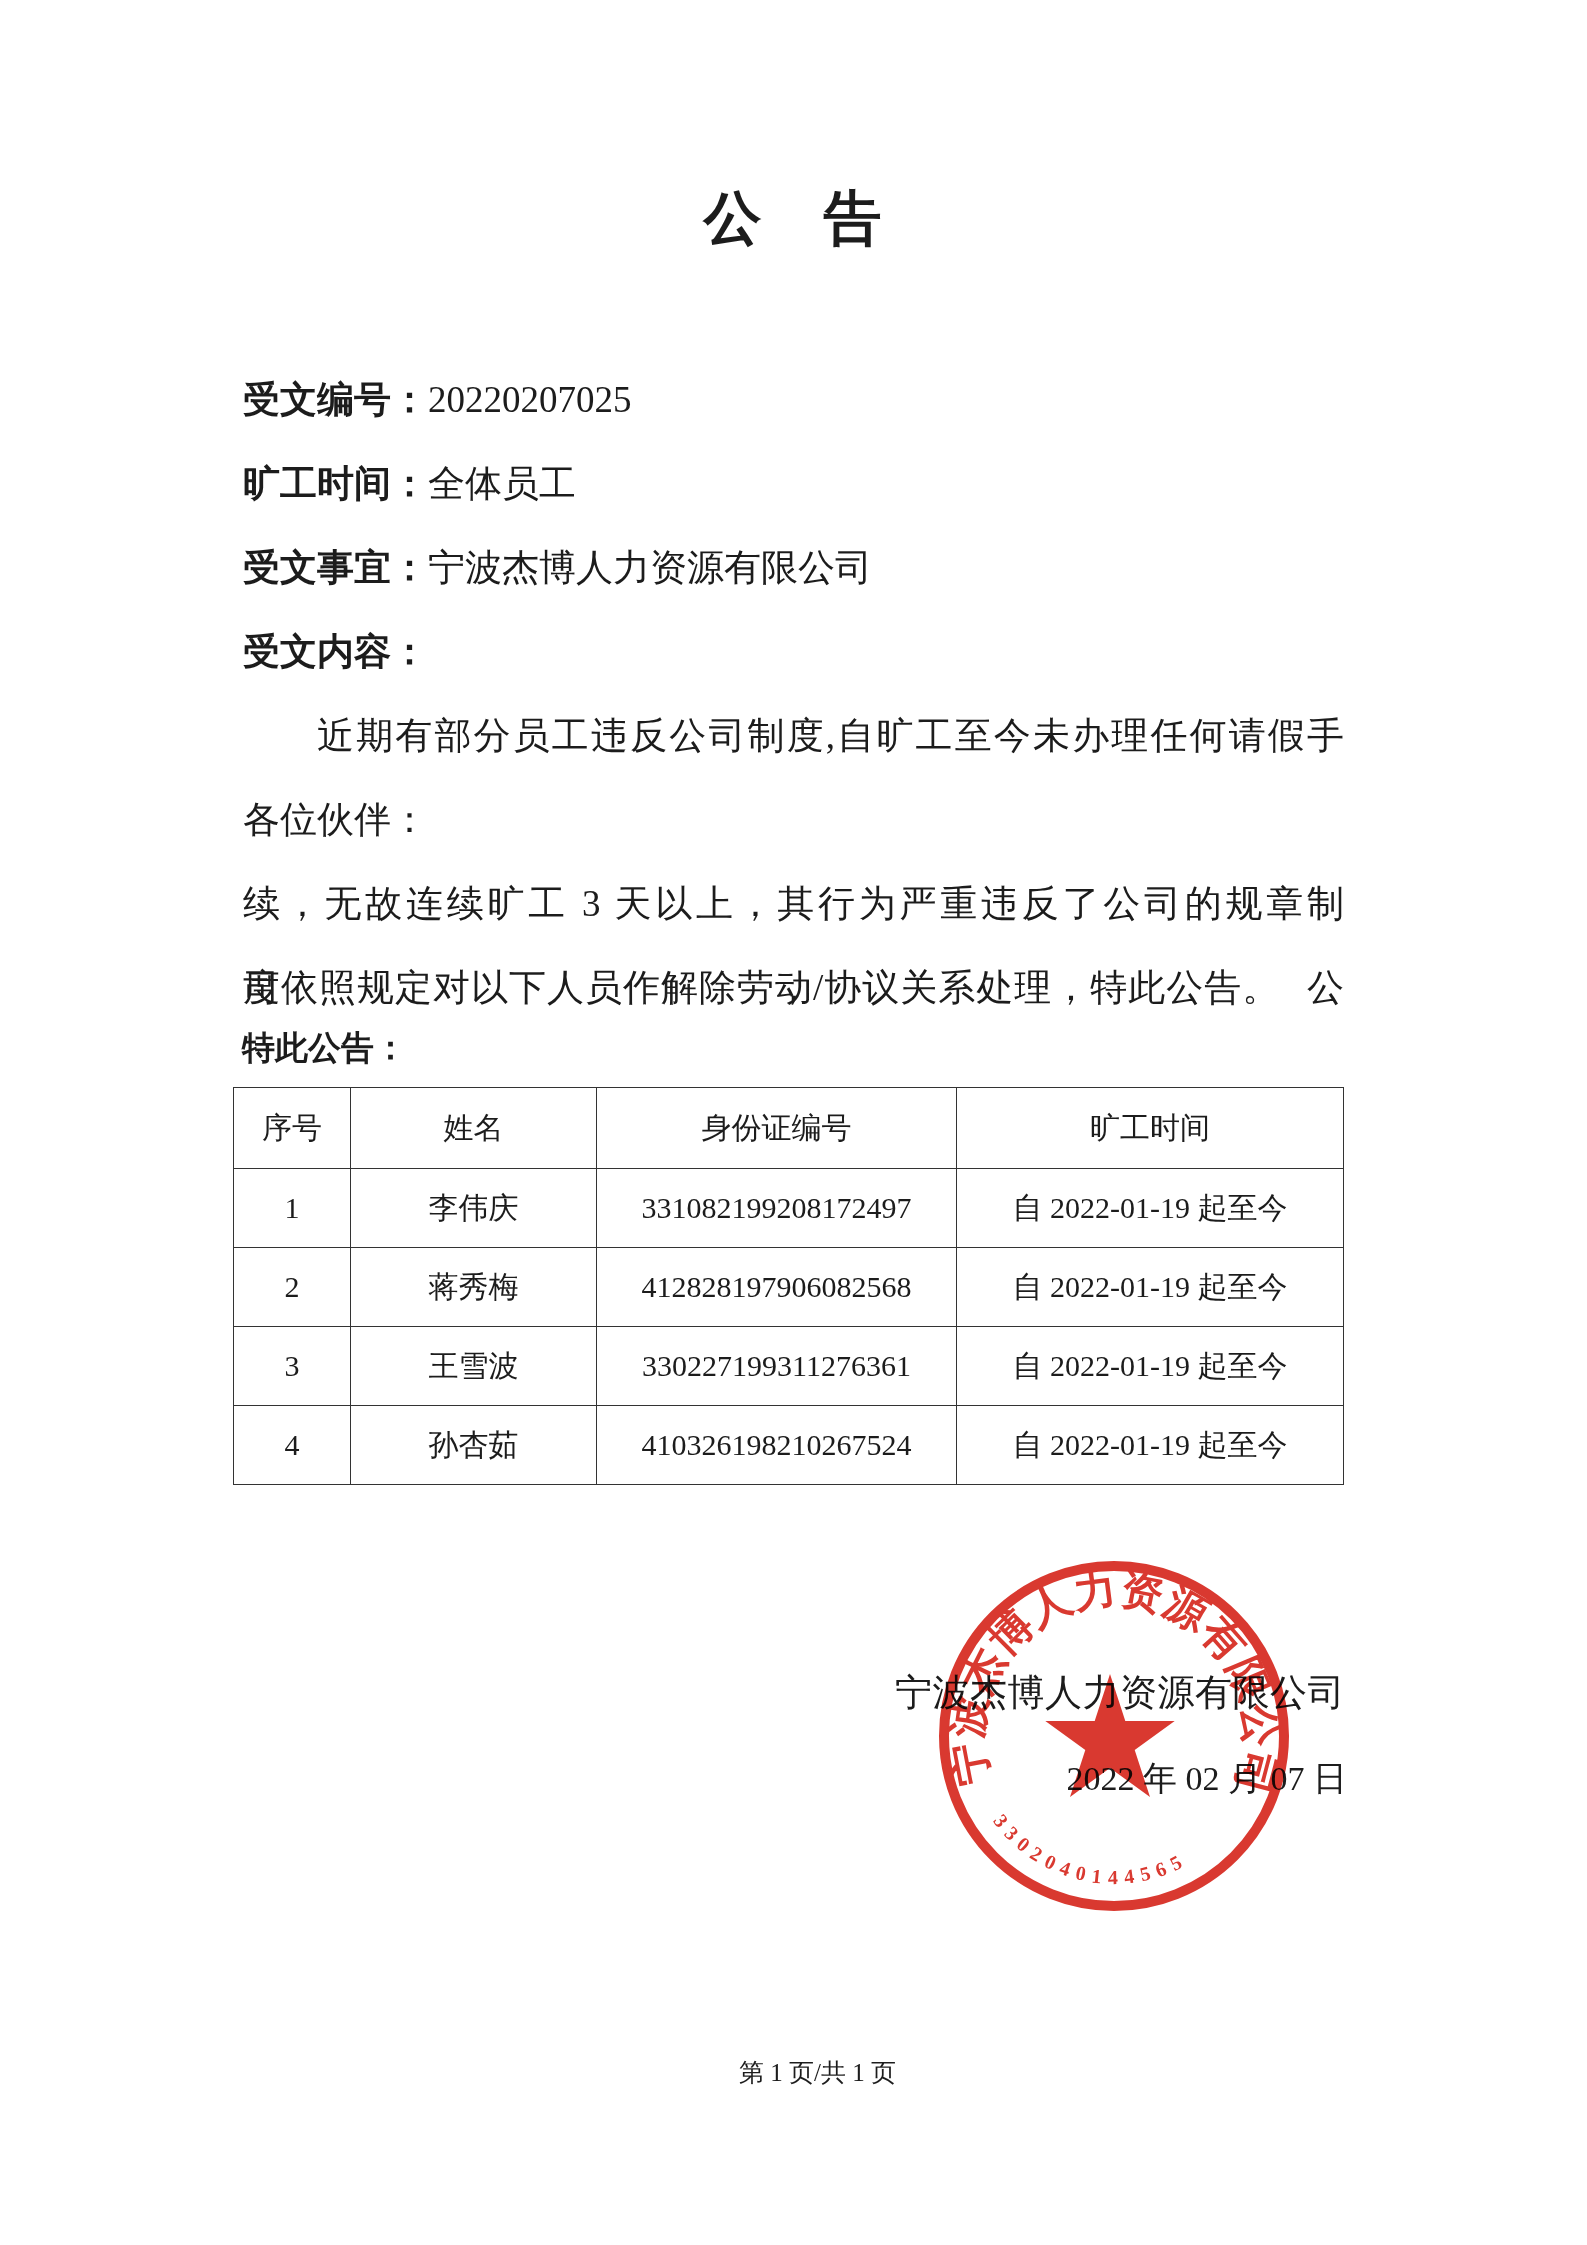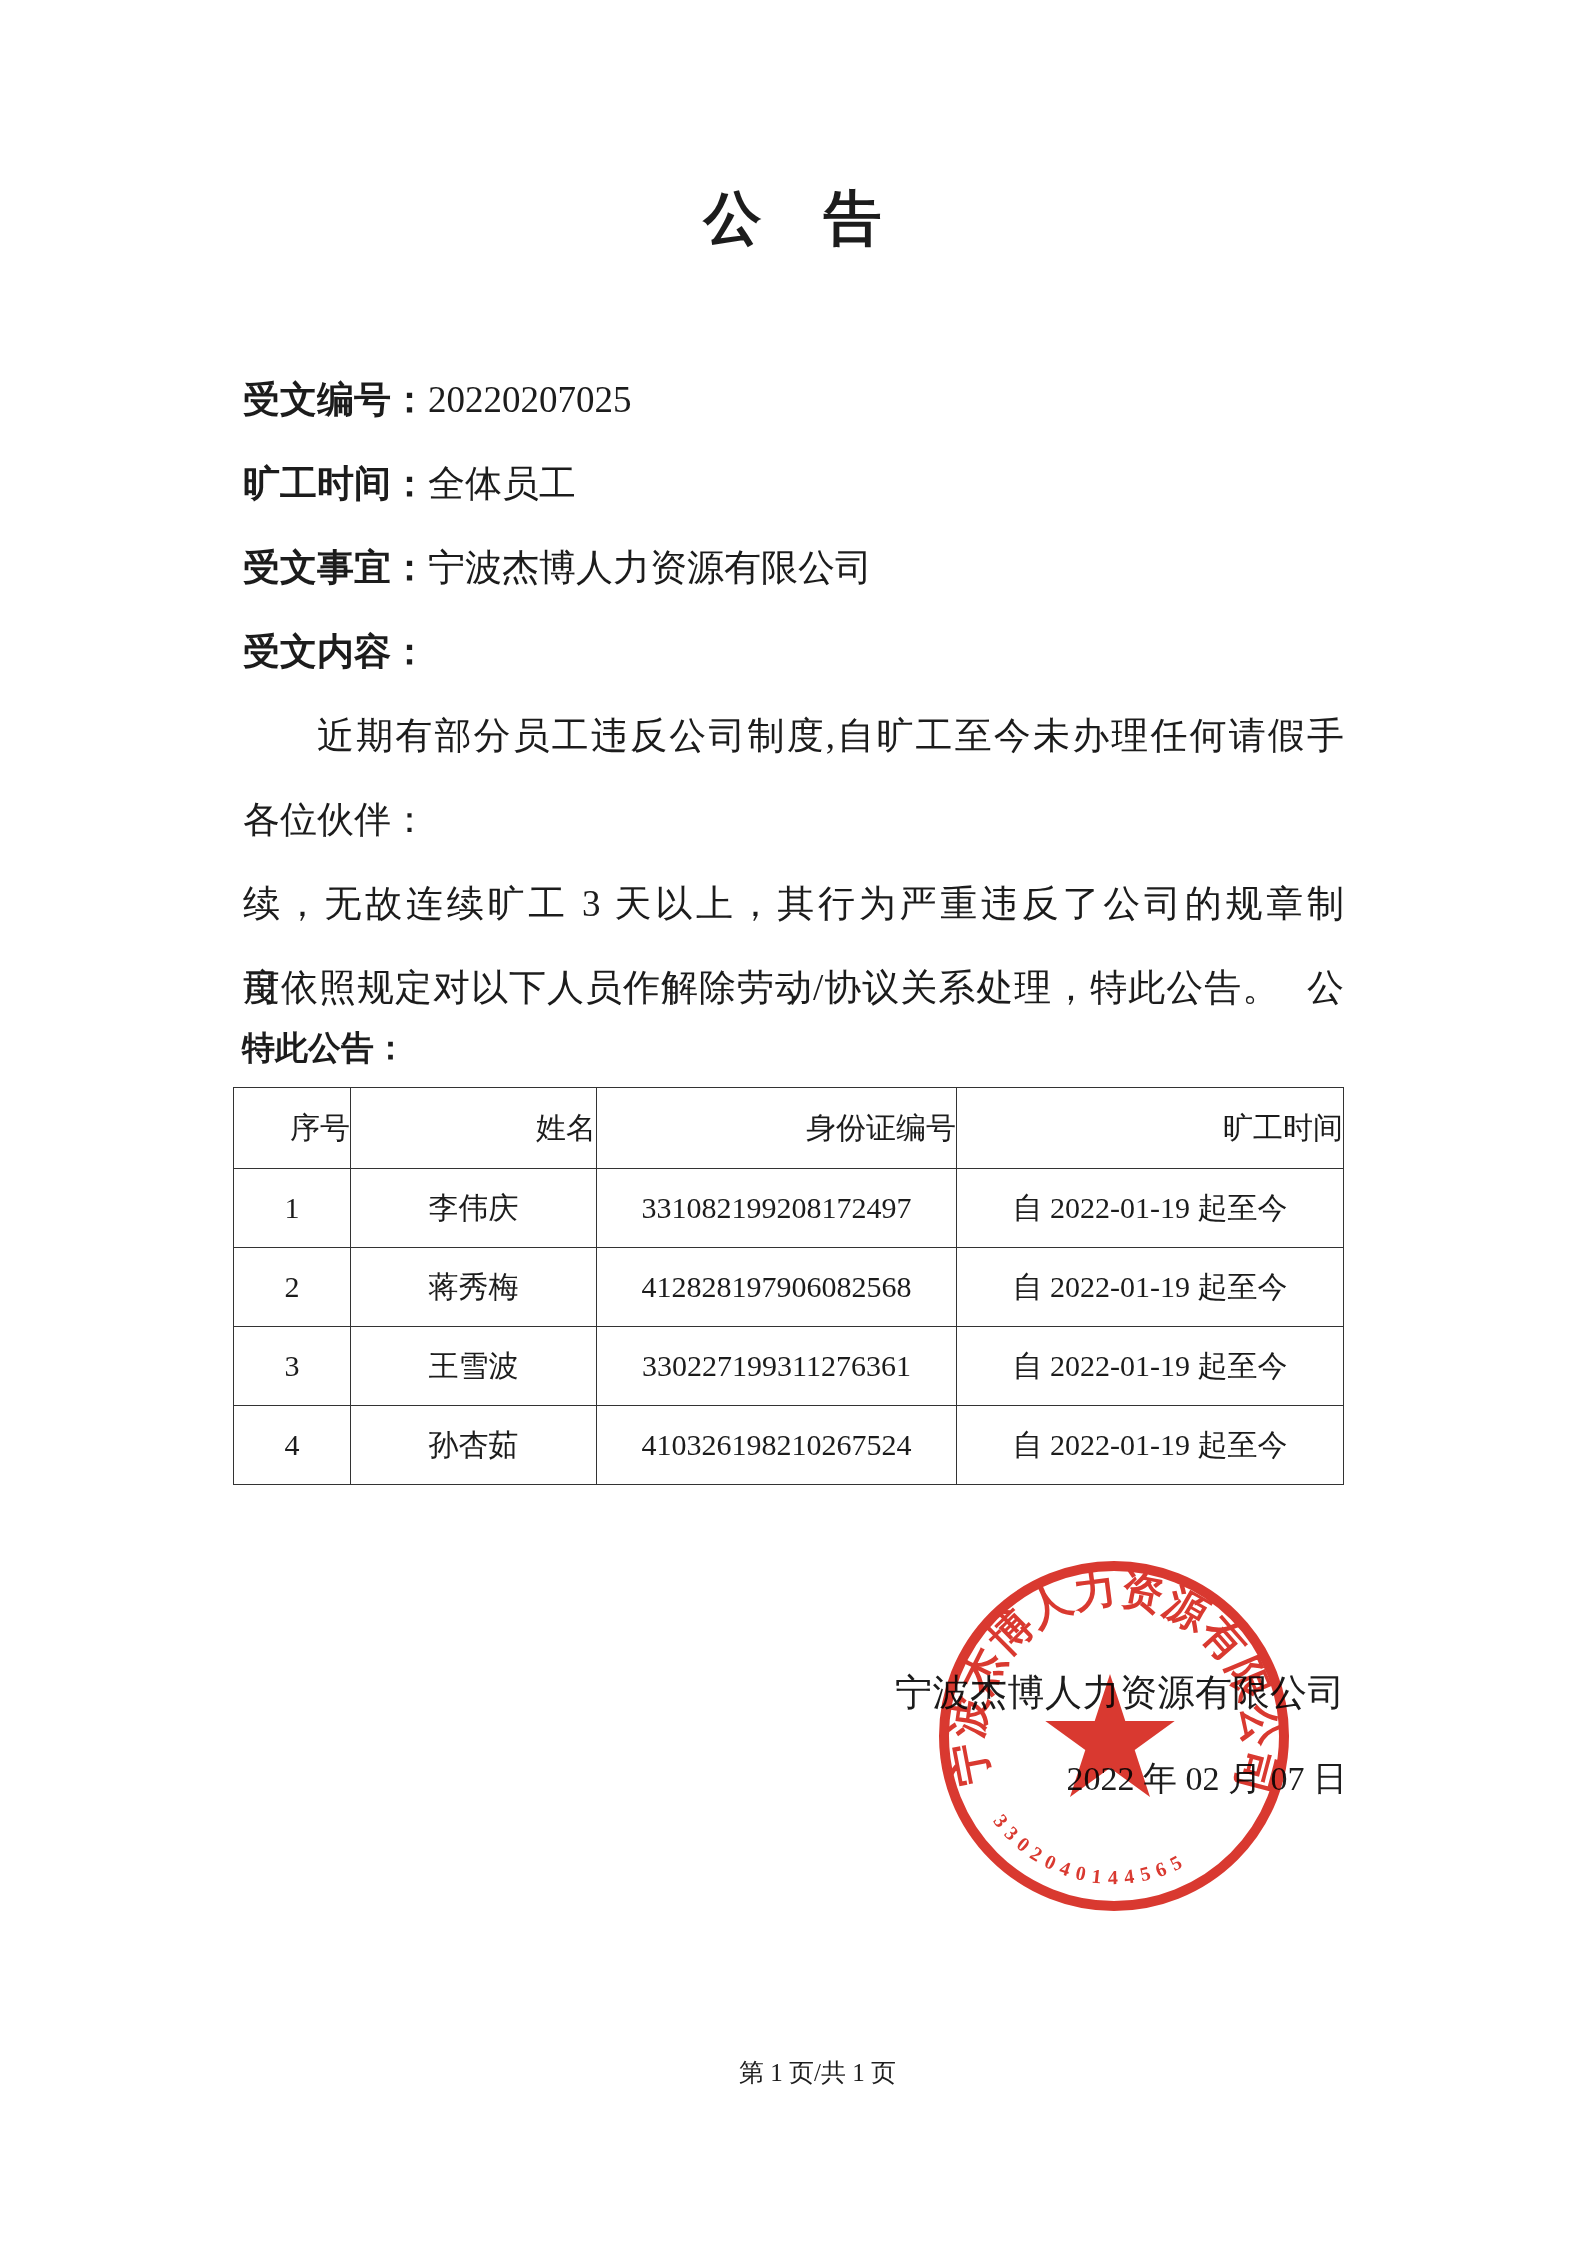--- a/index.html
+++ b/index.html
@@ -55,21 +55,21 @@
     font-size: 30px;
   }
   table.roster th, table.roster td {
     border: 1.5px solid #333333;
     text-align: center;
     vertical-align: middle;
     font-weight: 400;
     padding: 0;
     overflow: hidden;
   }
-  table.roster th { height: 80px; text-align: right; }
+  table.roster th { height: 80px; }
   table.roster td { height: 78px; }
   .sig-company {
     position: absolute;
     right: 242px;
     top: 1668px;
     font-size: 37px;
     letter-spacing: 0.5px;
   }
   .sig-date {
     position: absolute;

